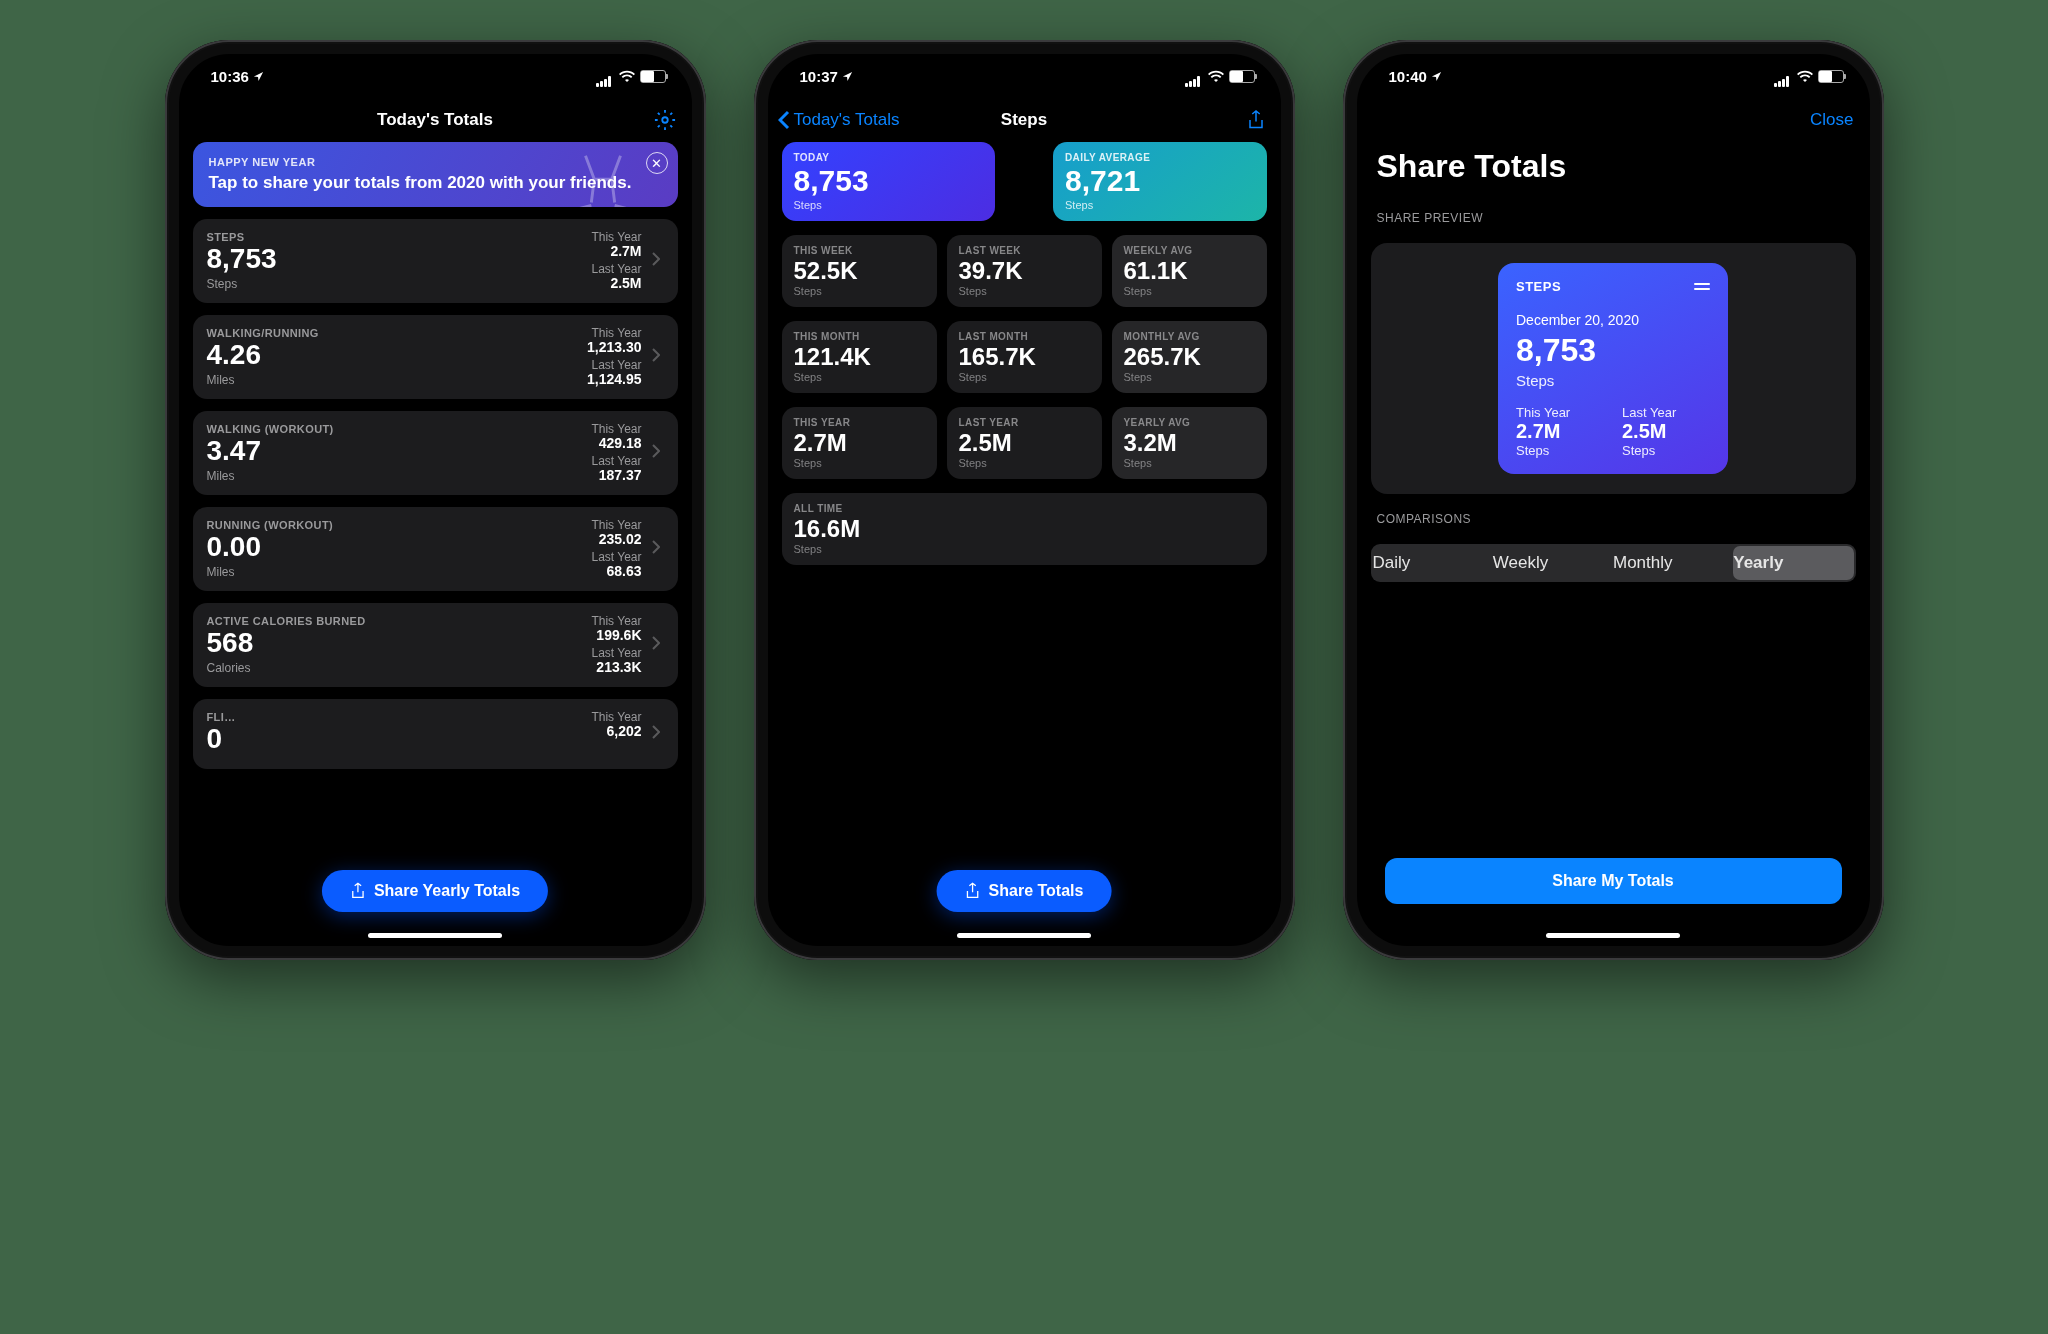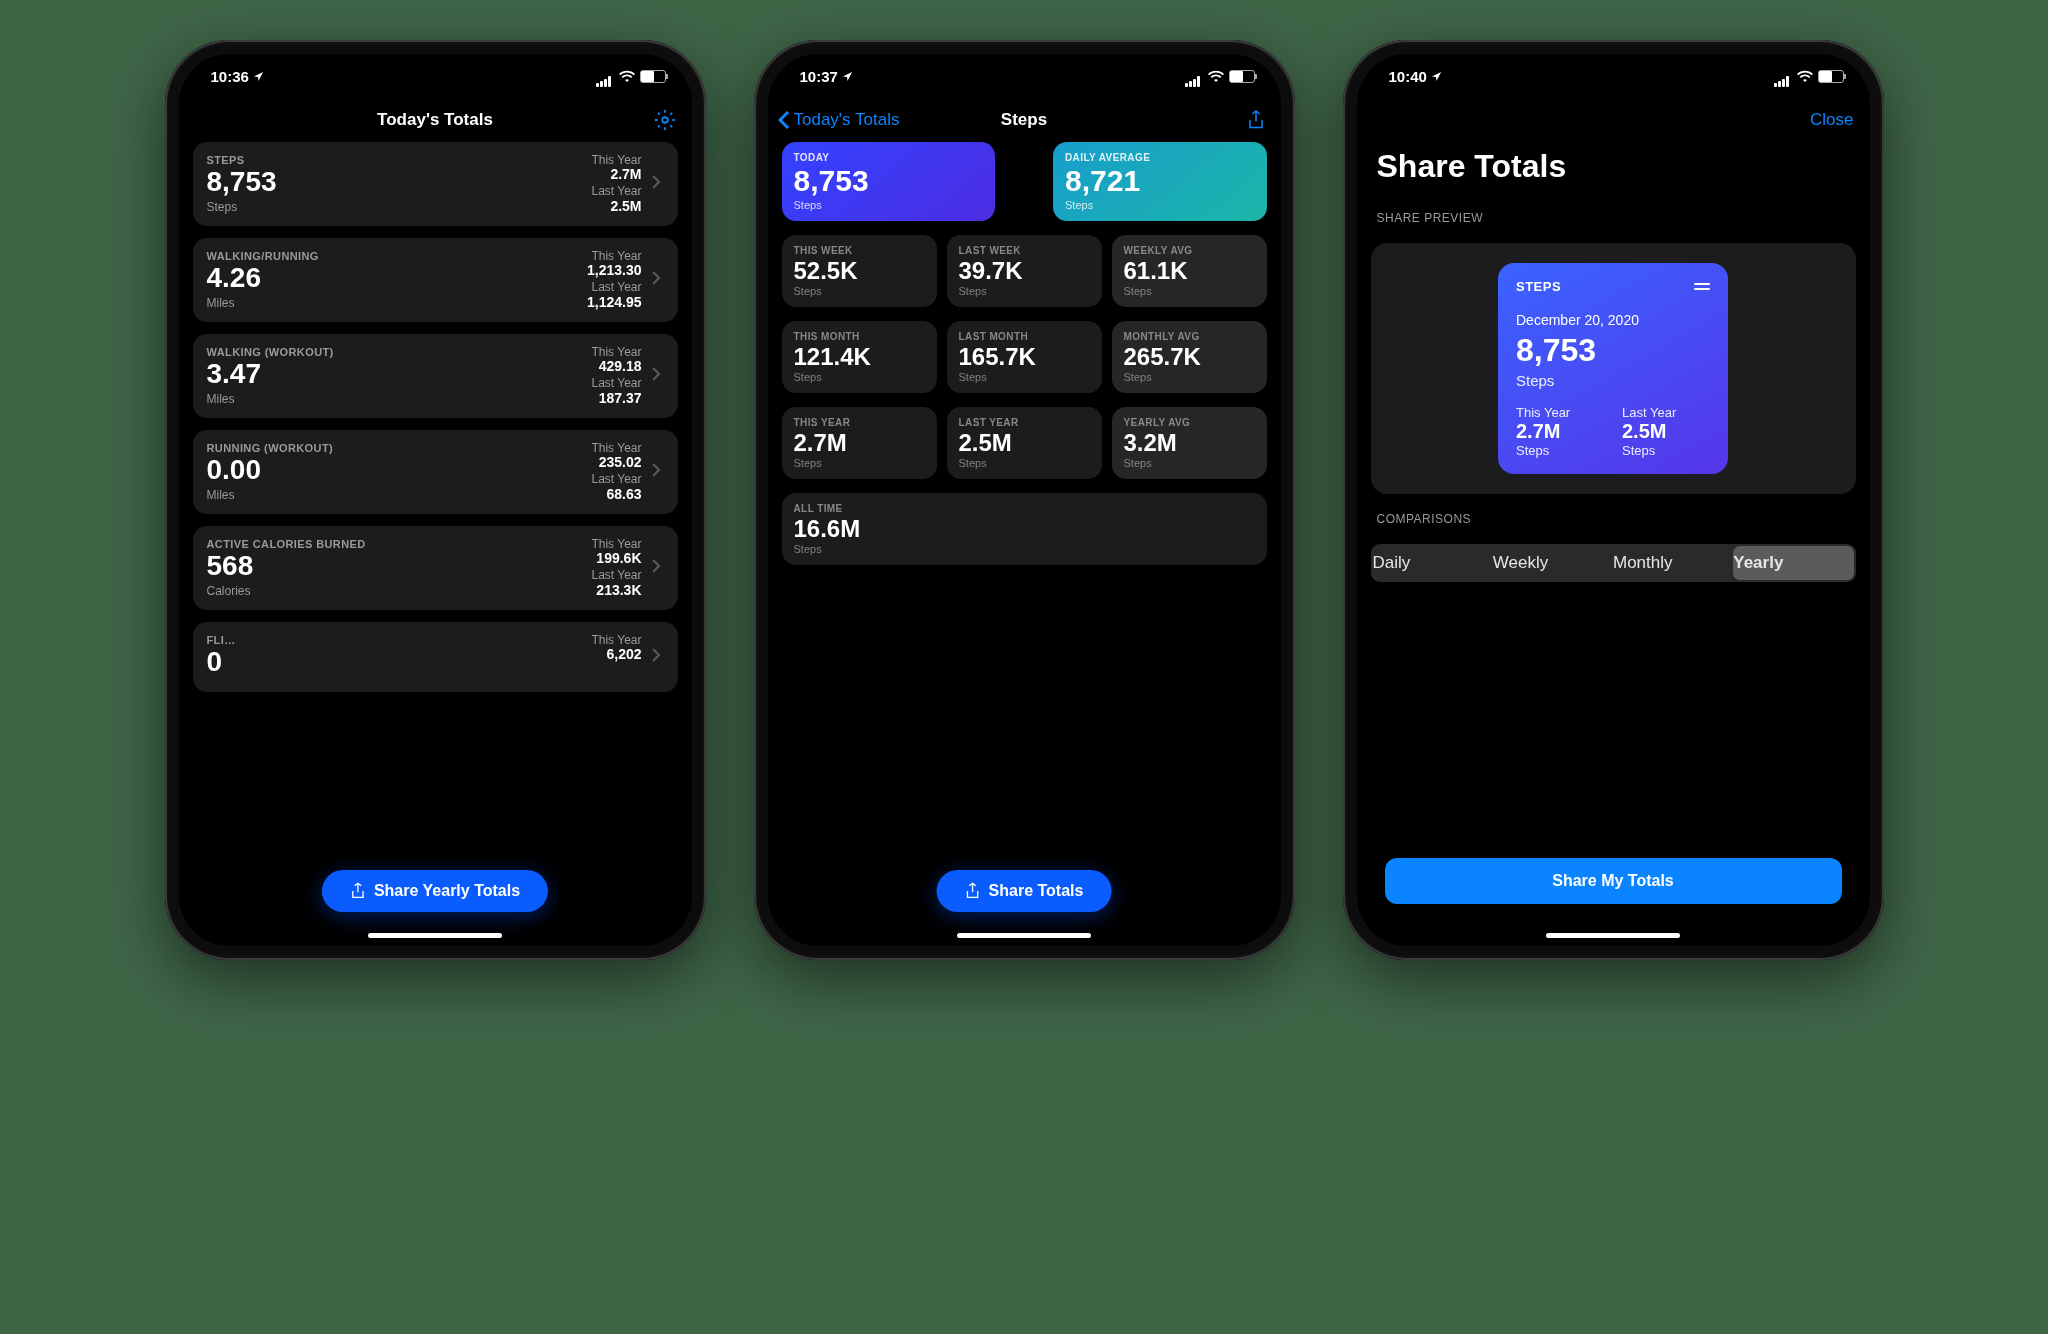--- a/index.html
+++ b/index.html
@@ -106,20 +106,28 @@
     <span class="title">Today's Totals</span>
     <span class="right-btn">
       <svg width="22" height="22" viewBox="0 0 24 24" fill="none" stroke="#0a84ff" stroke-width="2">
             <circle cx="12" cy="12" r="3"></circle>
             <path d="M12 1v3M12 20v3M4.2 4.2l2 2M17.8 17.8l2 2M1 12h3M20 12h3M4.2 19.8l2-2M17.8 6.2l2-2"></path>
           </svg>
     </span>
   </div>
 
   <div class="content">
+    <div class="banner">
+      <div class="sub">HAPPY NEW YEAR</div>
+      <div class="msg">Tap to share your totals from 2020 with your friends.</div>
+      <div class="close">✕</div>
+      <svg class="glasses" width="70" height="70" viewBox="0 0 24 24" fill="none" stroke="#fff" stroke-width="1">
+            <path d="M6 2l3 8-1 8M18 2l-3 8 1 8M9 10l6 0M4 20l4-1M20 20l-4-1"></path>
+          </svg>
+    </div>
 
     <div id="s1-metrics" style="display: flex; flex-direction: column; gap: 12px;">
           <div class="metric">
             <div class="ttl">STEPS</div>
             <div class="val">8,753</div>
             <div class="unit">Steps</div>
             <div class="yr top">This Year<strong>2.7M</strong></div>
             <div class="yr bot">Last Year<strong>2.5M</strong></div>
             <div class="chev"><svg width="8" height="14" viewBox="0 0 8 14" fill="none" stroke="#5a5a5c" stroke-width="2">
                 <path d="M1 1l6 6-6 6"></path>

